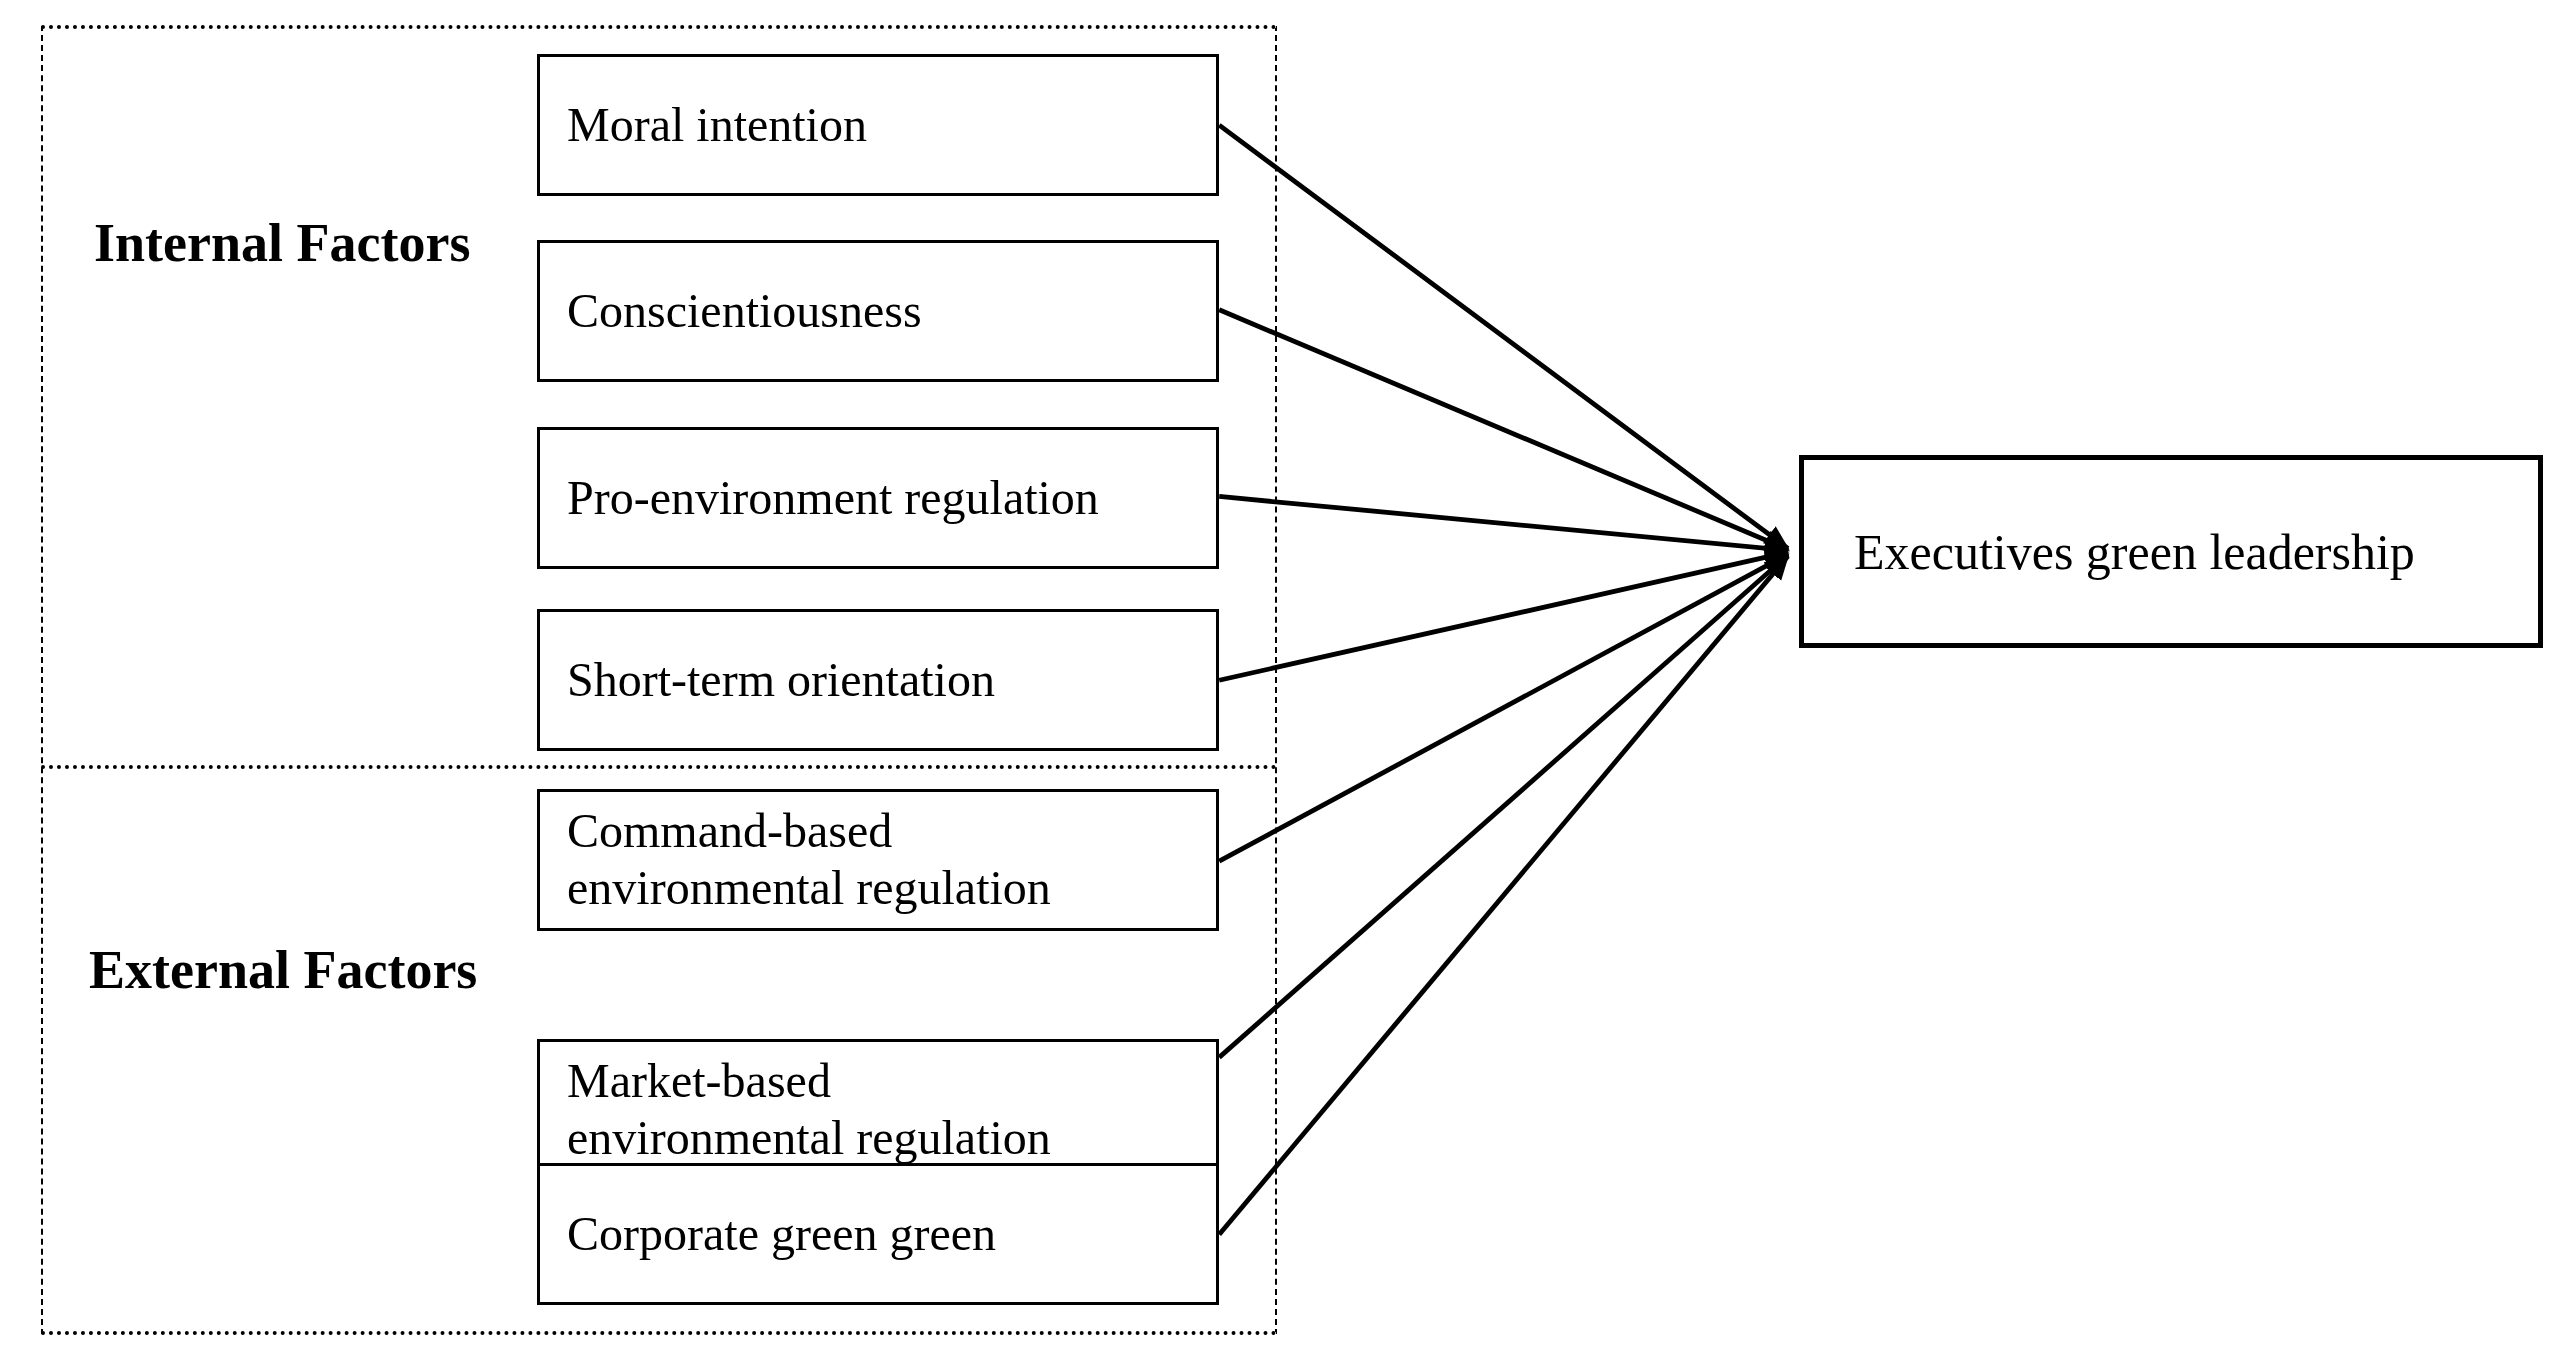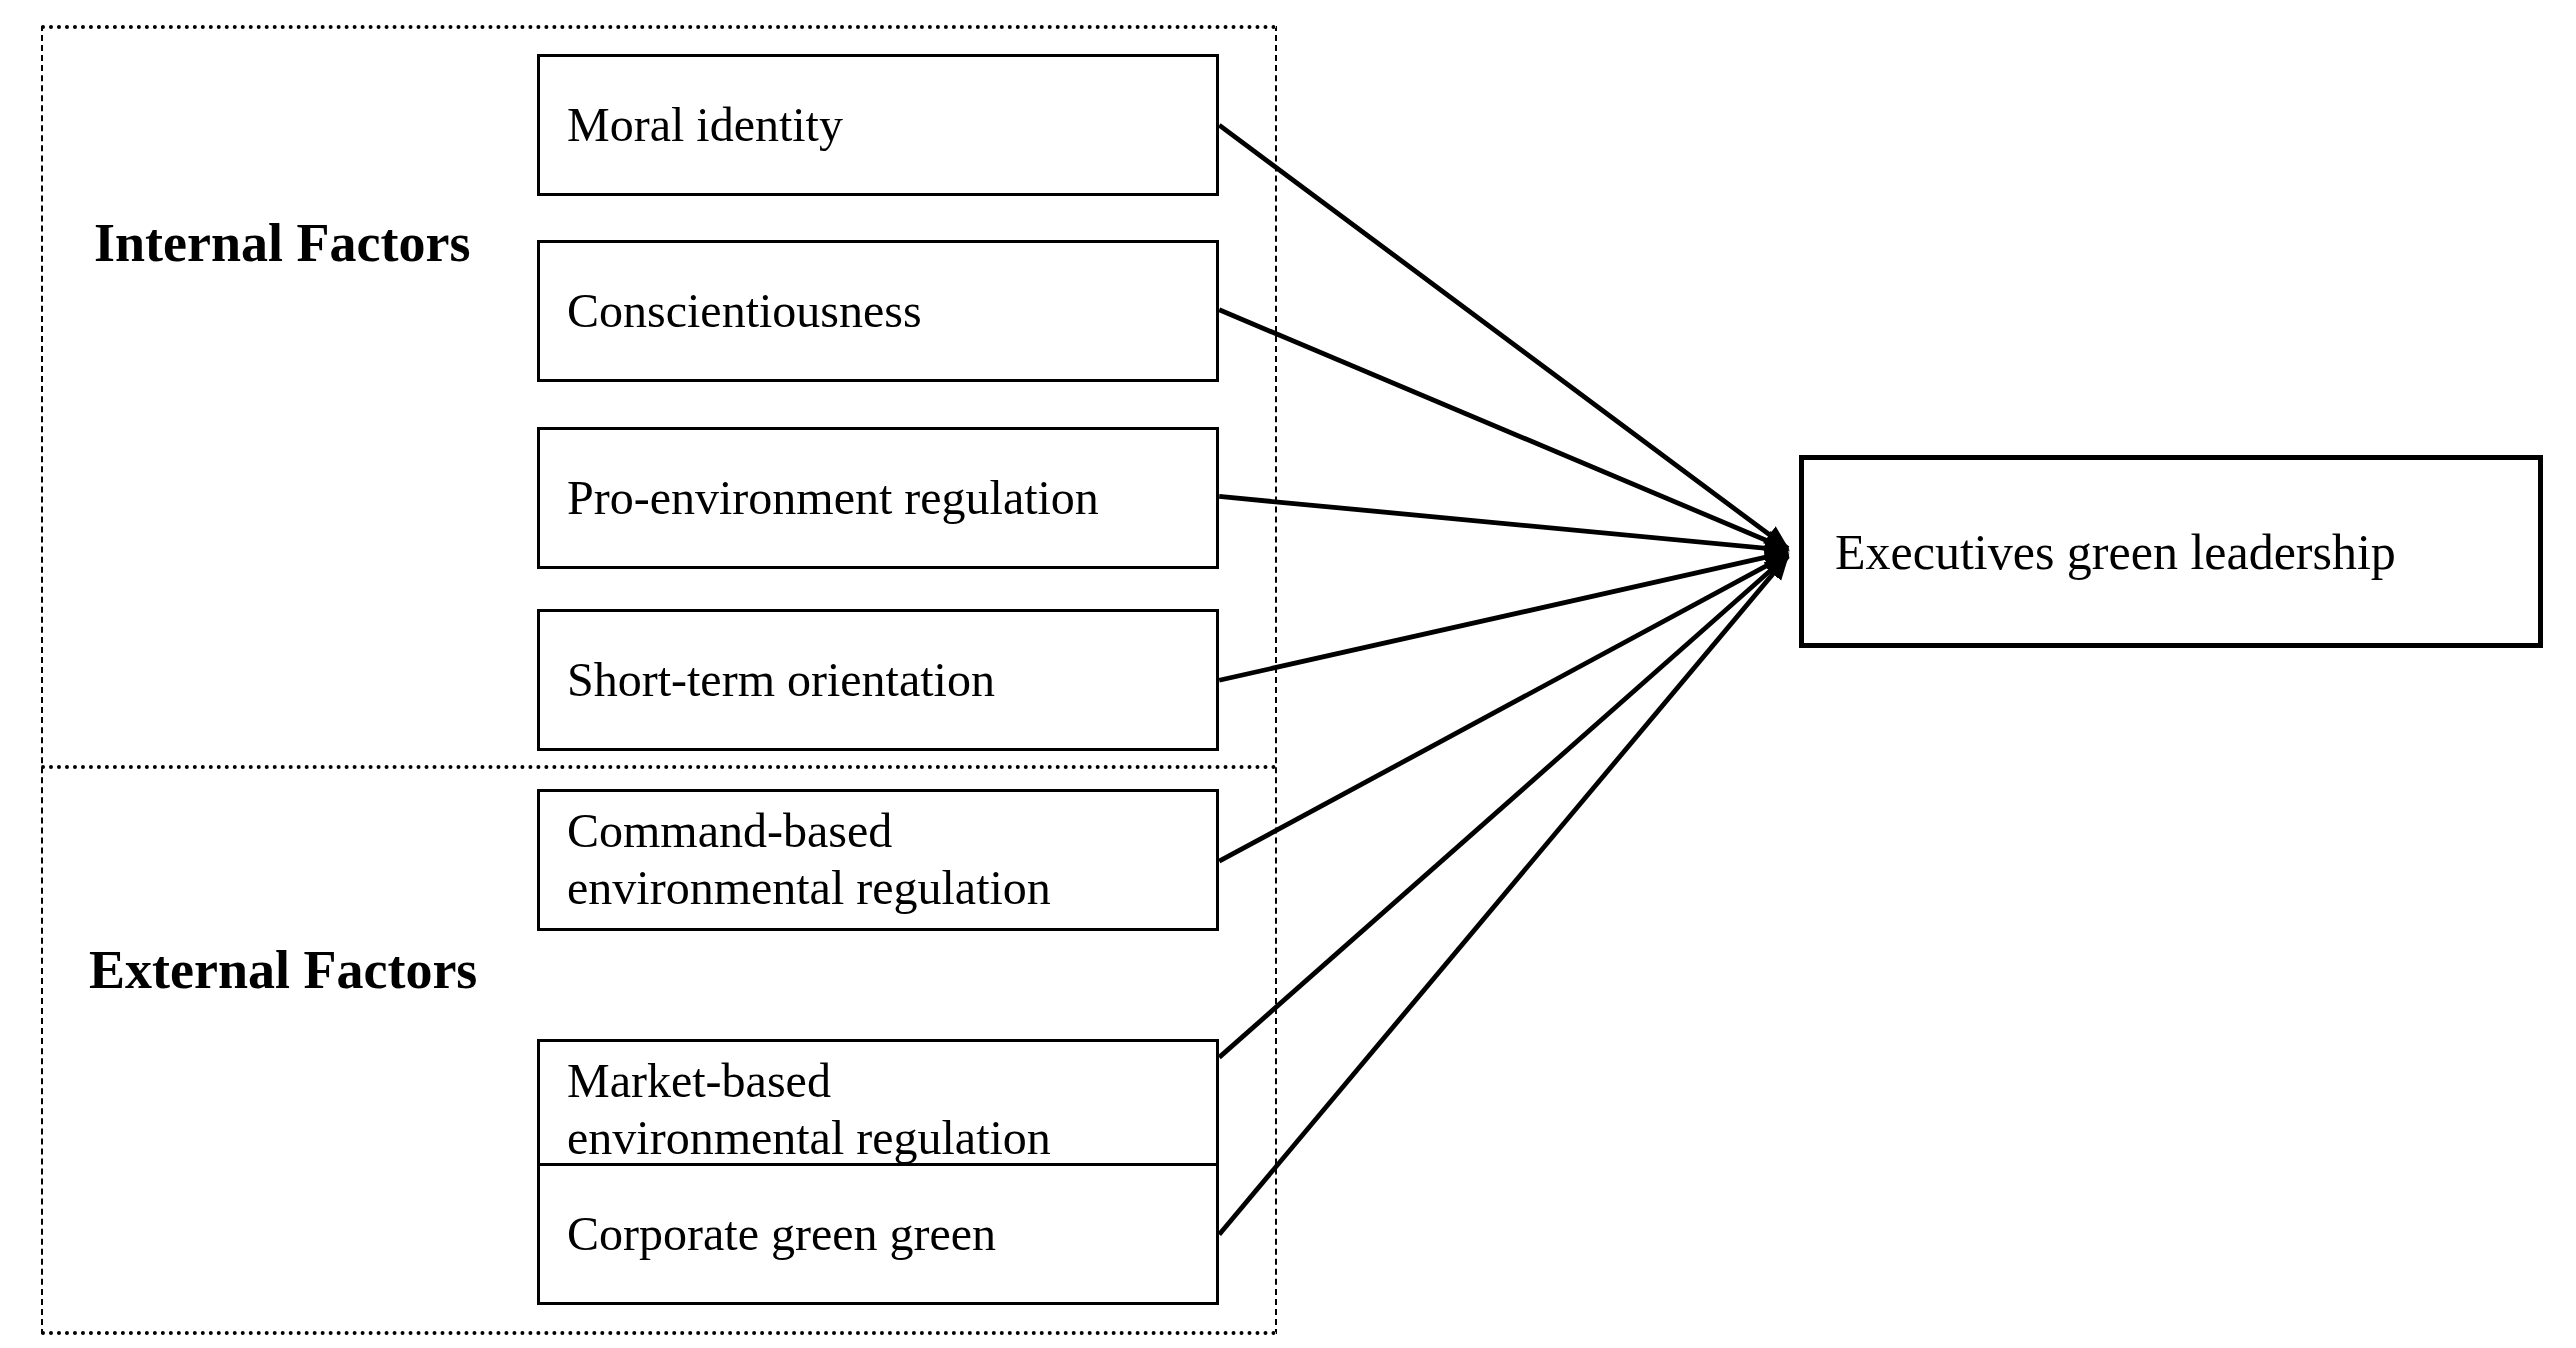--- a/index.html
+++ b/index.html
@@ -80,21 +80,21 @@
     position: absolute;
     left: 1799px;
     top: 455px;
     width: 744px;
     height: 193px;
     box-sizing: border-box;
     border: 5.8px solid #000;
     background: #ffffff;
     display: flex;
     align-items: center;
-    padding-left: 31px;
+    padding-left: 50px;
     font-size: 50px;
     white-space: nowrap;
   }
   .connector-line {
     stroke: #000000;
     stroke-width: 5;
     fill: none;
   }
 </style>
 </head>
@@ -116,21 +116,21 @@
     </defs>
     <line class="connector-line" x1="1267" y1="130" x2="1858" y2="570" marker-end="url(#arrow)"></line>
     <line class="connector-line" x1="1267" y1="322" x2="1858" y2="571" marker-end="url(#arrow)"></line>
     <line class="connector-line" x1="1267" y1="516" x2="1858" y2="572" marker-end="url(#arrow)"></line>
     <line class="connector-line" x1="1267" y1="707" x2="1858" y2="574" marker-end="url(#arrow)"></line>
     <line class="connector-line" x1="1267" y1="895" x2="1858" y2="576" marker-end="url(#arrow)"></line>
     <line class="connector-line" x1="1267" y1="1099" x2="1858" y2="577" marker-end="url(#arrow)"></line>
     <line class="connector-line" x1="1267" y1="1283" x2="1858" y2="578" marker-end="url(#arrow)"></line>
   </svg>
 
-  <div class="factor-box" id="factor-0">Moral identity</div>
+  <div class="factor-box" id="factor-0">Moral intention</div>
   <div class="factor-box" id="factor-1">Conscientiousness</div>
   <div class="factor-box" id="factor-2">Pro-environment regulation</div>
   <div class="factor-box" id="factor-3">Short-term orientation</div>
 
   <div class="factor-box" id="factor-4">Command-based
 environmental regulation</div>
   <div class="factor-box" id="factor-5">Market-based
 environmental regulation</div>
   <div class="factor-box" id="factor-6">Corporate green green</div>
 

